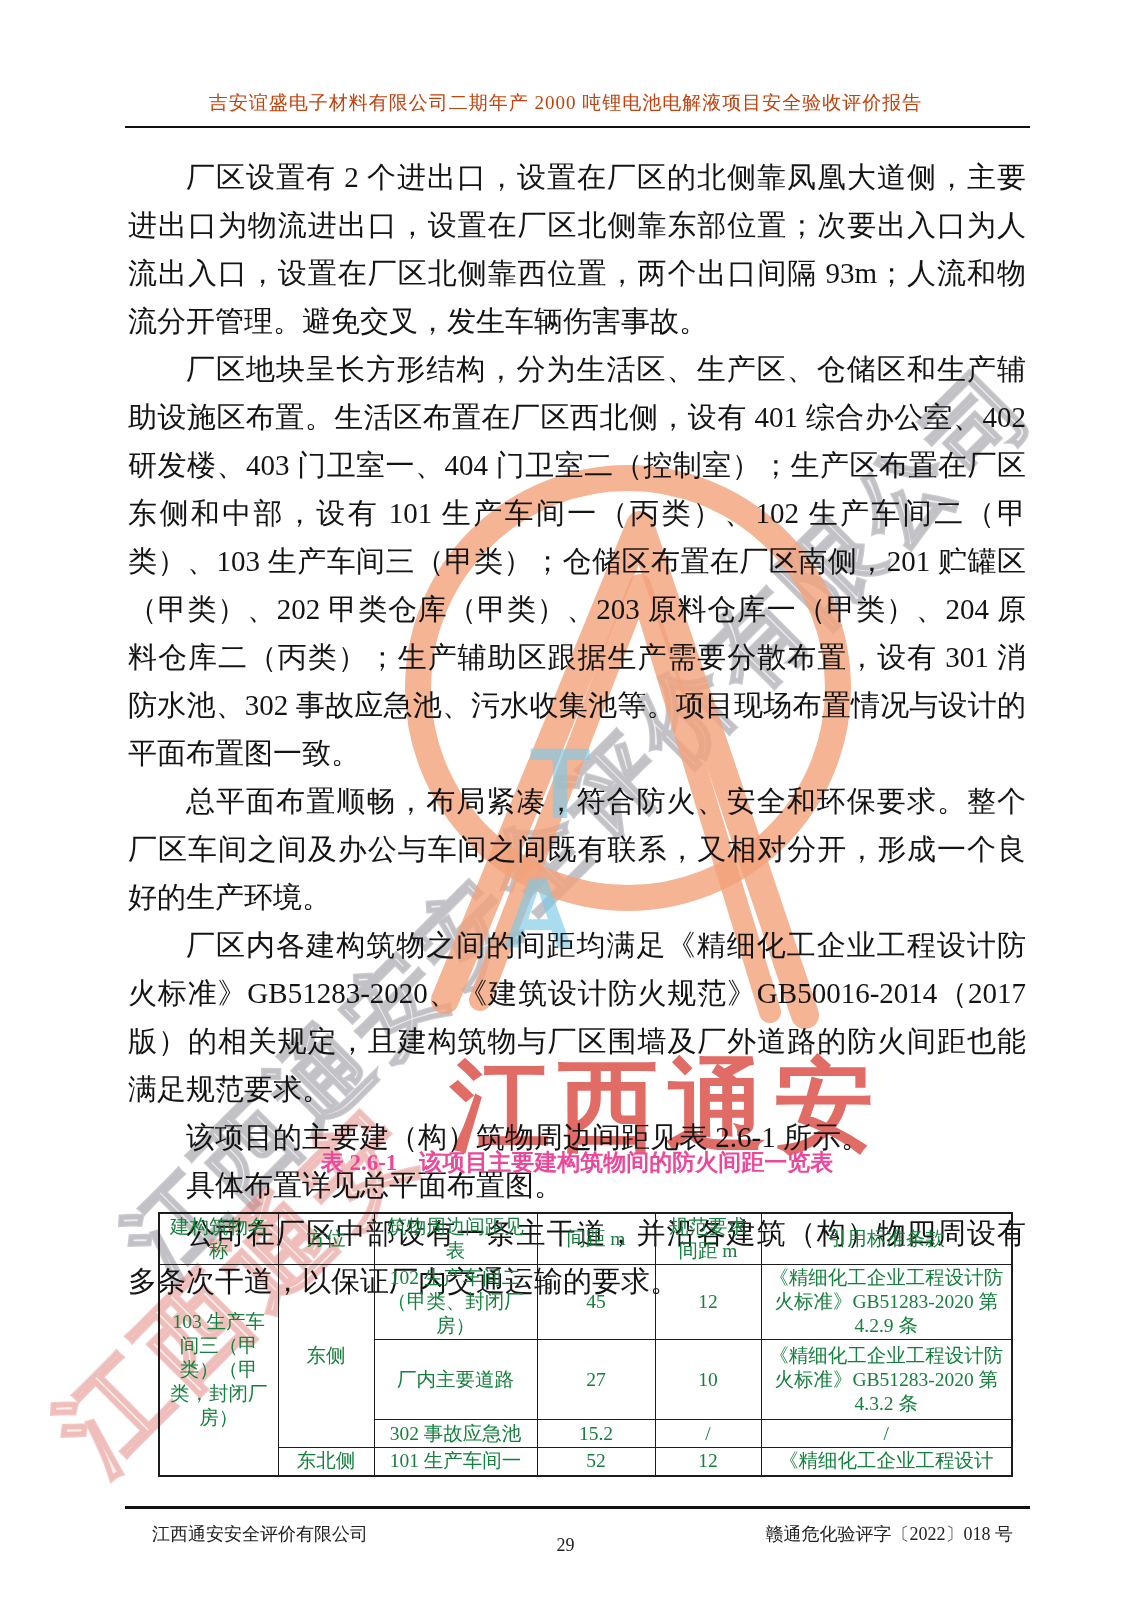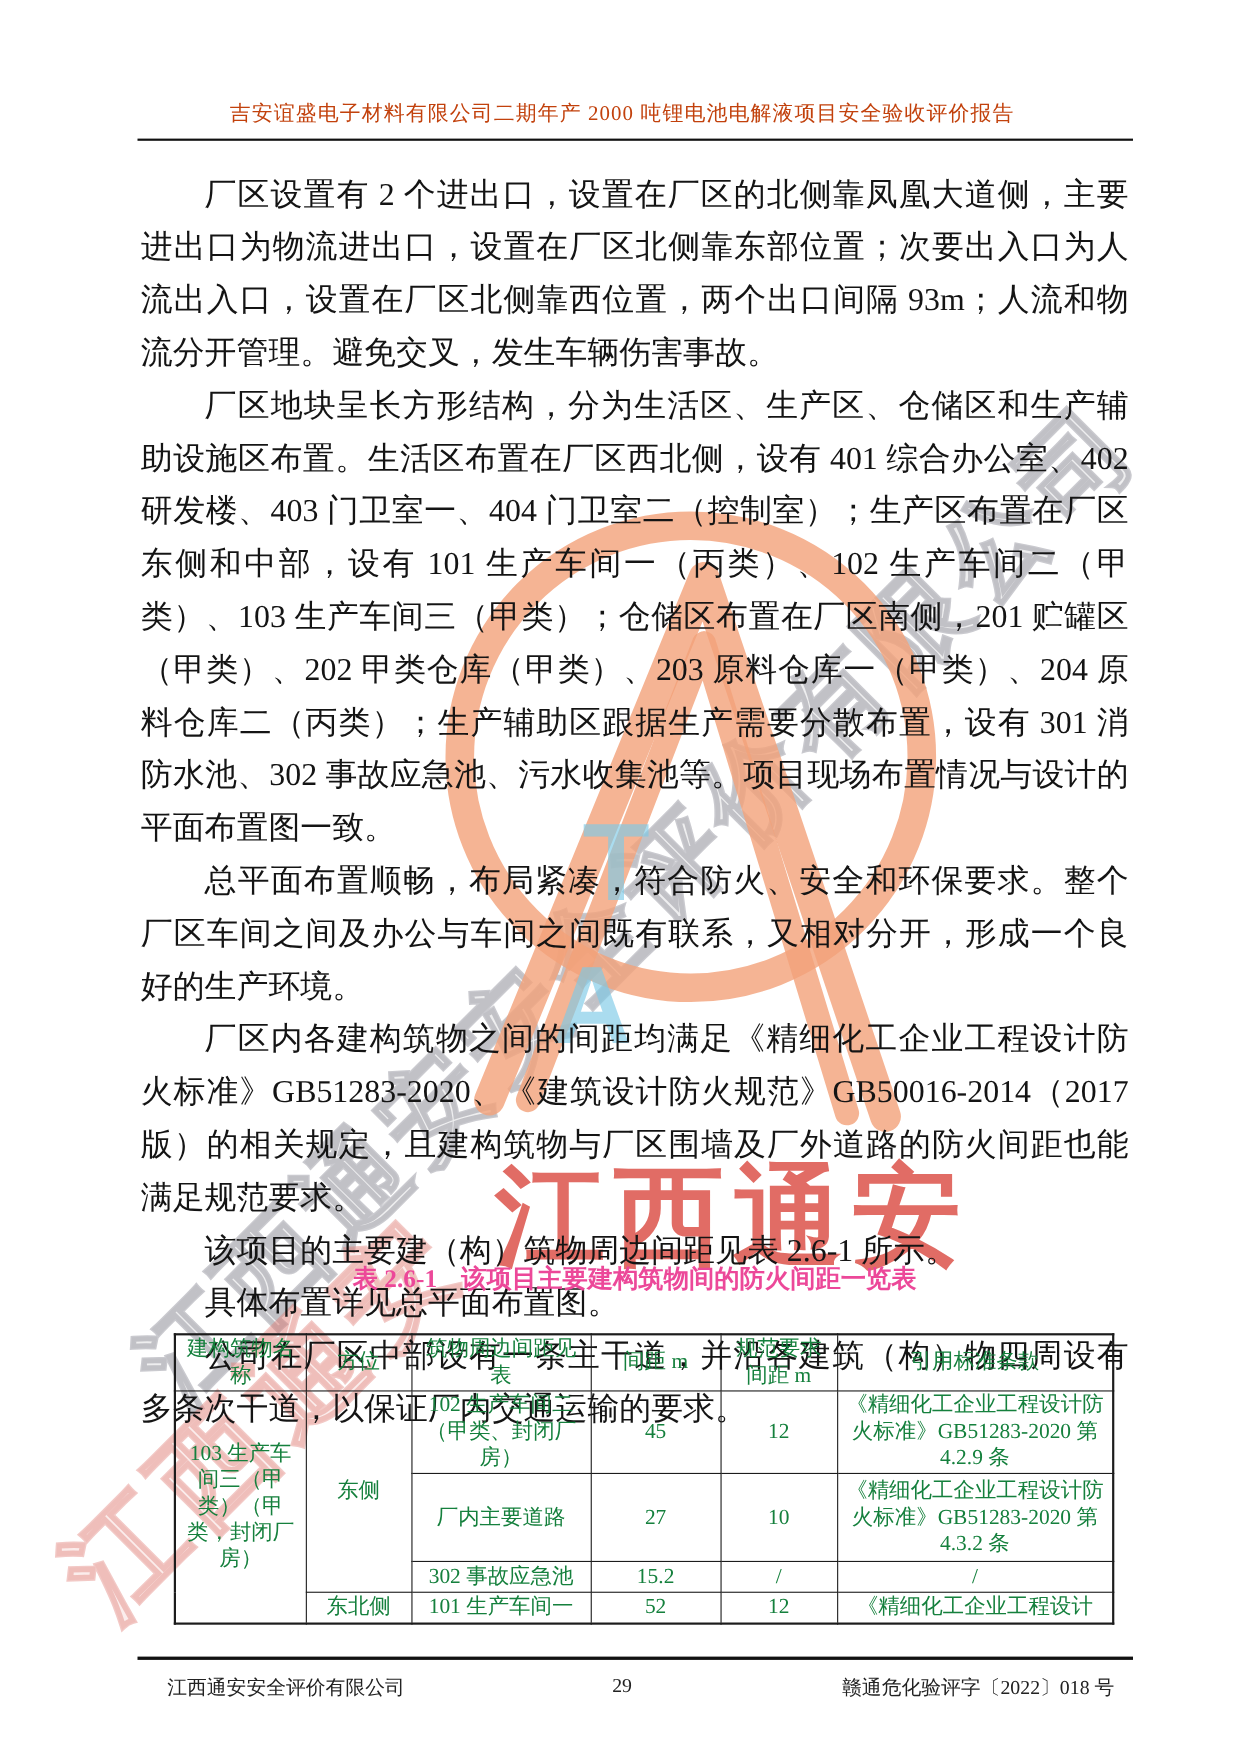--- a/index.html
+++ b/index.html
@@ -78,21 +78,21 @@
   tr.r4{height:28px;padding-left:20px;}
   .footer-rule{
     position:absolute;top:1506px;left:125px;width:905px;height:0;
     border-top:3px solid #111;
   }
   .doc-footer{
     position:absolute;top:1522px;left:0;width:100%;
     font-size:18px;color:#222;
   }
   .foot-left{position:absolute;left:152px;top:0;}
-  .foot-center{position:absolute;left:50%;transform:translateX(-50%);top:0;}
+  .foot-center{position:absolute;left:50%;transform:translateX(-50%);top:13px;}
   .foot-right{position:absolute;right:118px;top:0;}
 </style>
 </head>
 <body>
 
 <div class="page">
 
   <div class="wm-layer">
     <div class="wm-diag">江西通安安全评价有限公司</div>
     <div class="wm-diag2">江西通安</div>

